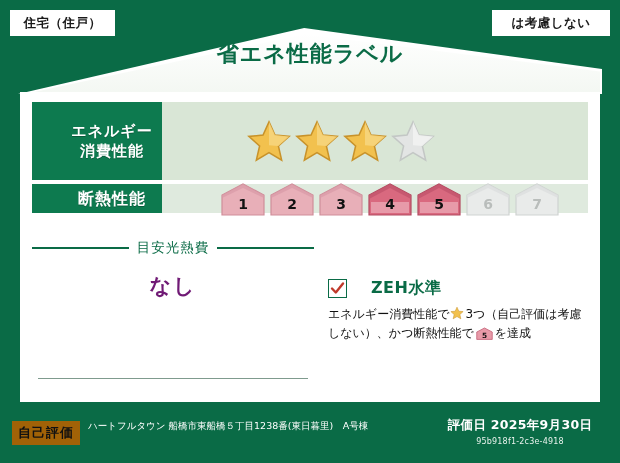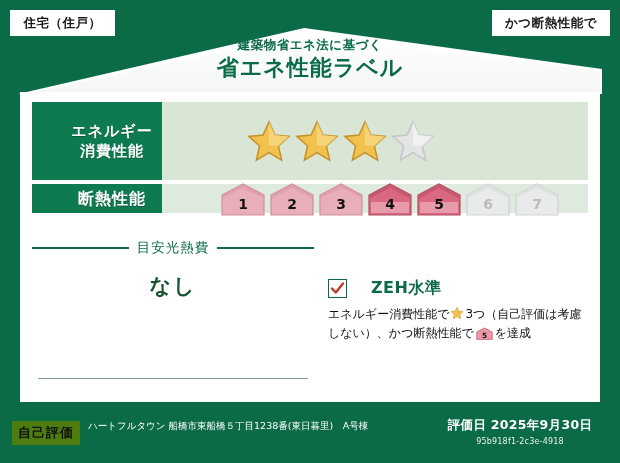--- a/index.html
+++ b/index.html
@@ -143,21 +143,21 @@
   }
   .cost-rule{ flex:1 1 auto; height:2px; background:#0a6b46; }
   .cost-title{
     font-size:13.5px;font-weight:normal;color:#0a6b46;
     padding:0 8px; white-space:nowrap; letter-spacing:1px;
   }
   .cost-value{
     position:absolute;
     left:12px; top:180px; width:282px;
     text-align:center;
-    font-size:21px; font-weight:bold; color:#14532d;
+    font-size:21px; font-weight:bold; color:#701a75;
     letter-spacing:2px;
   }
   .cost-divider{
     position:absolute;
     left:18px; top:286px; width:270px; height:1px;
     background:#7f9b8e;
   }
 
   
   .zeh{
@@ -189,21 +189,21 @@
 
   
   .footer{
     position:absolute;
     left:0; bottom:0; width:620px; height:56px;
     z-index:7;
   }
   .self-badge{
     position:absolute;
     left:12px; top:14px; width:68px; height:24px;
-    background:#4d7c0f; color:#111111;
+    background:#a16207; color:#111111;
     font-size:13px;font-weight:bold;letter-spacing:1px;
     display:flex;align-items:center;justify-content:center;
     box-sizing:border-box;
   }
   .addr{
     position:absolute;
     left:88px; top:12px; width:340px;
     color:#ffffff;
     font-size:9.5px;
     line-height:1.5;
@@ -220,24 +220,23 @@
 </style>
 </head>
 <body>
 
 <div id="label">
 
   <div class="roof"></div>
   <div class="roof-inner"></div>
 
   <div class="badge badge-left">住宅（住戸）</div>
-  <div class="badge badge-right">かつ断熱性能で</div>
+  <div class="badge badge-right">は考慮しない</div>
 
   <div class="title-wrap">
-    <div class="title-sub">建築物省エネ法に基づく</div>
     <div class="title-main">省エネ性能ラベル</div>
   </div>
 
   <div class="panel">
 
     <div class="row row-energy">
       <div class="row-head">
         <span>エネルギー</span>
         <span>消費性能</span>
       </div>

